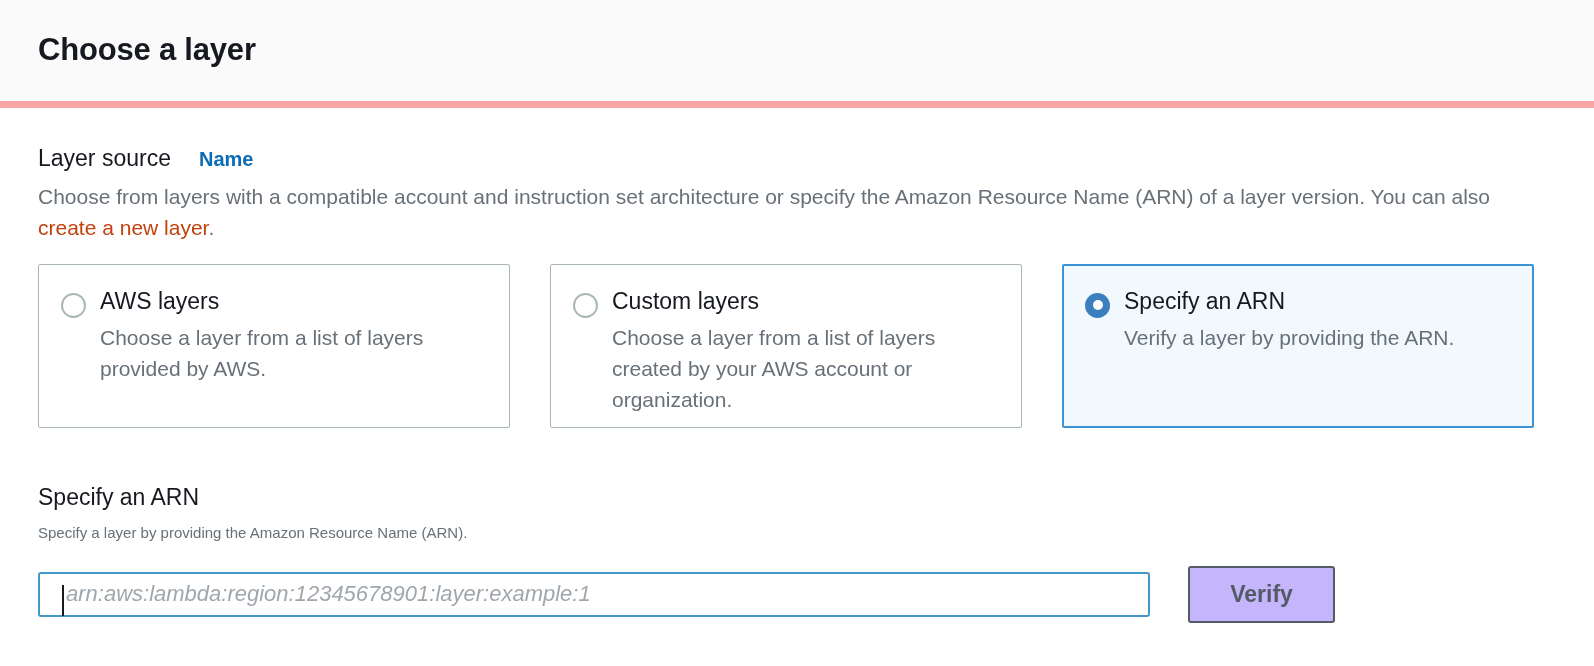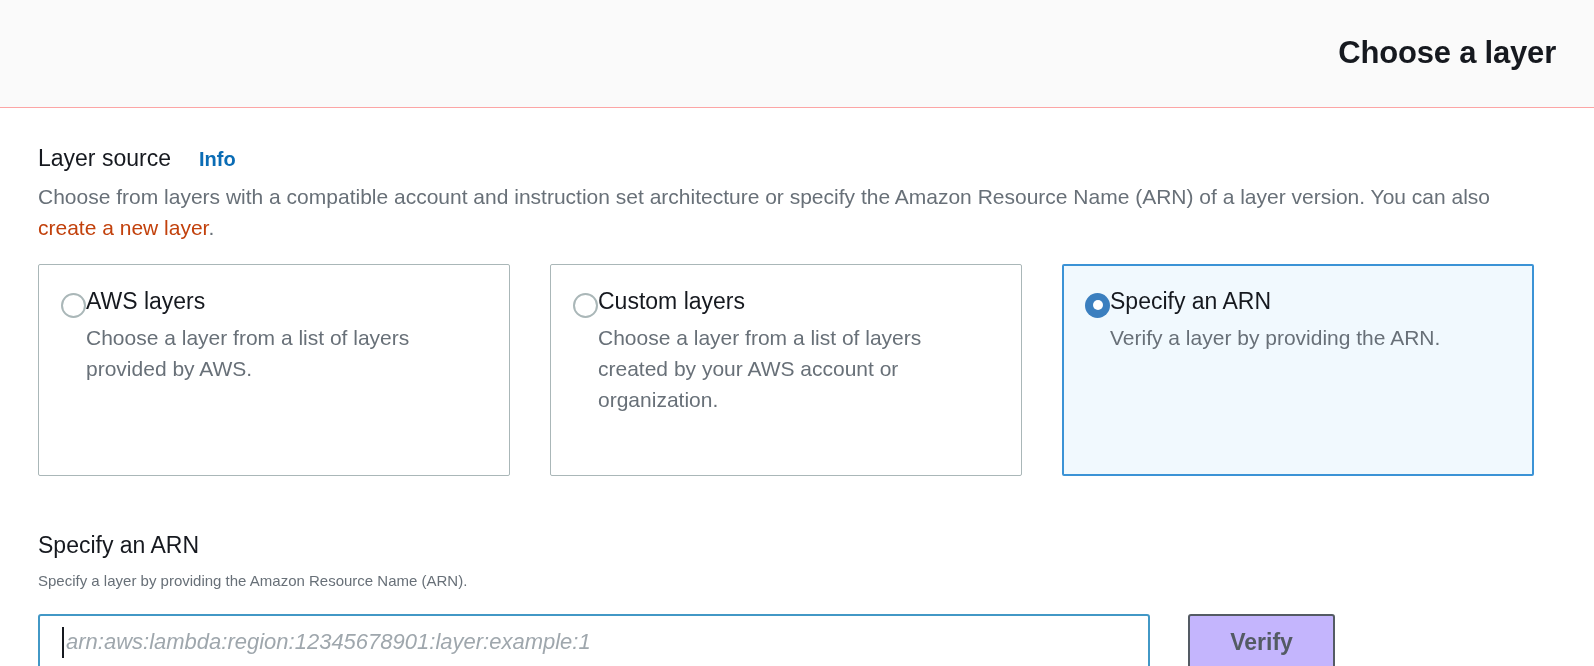--- a/index.html
+++ b/index.html
@@ -17,25 +17,24 @@
     width: 1594px;
     height: 666px;
     background: #ffffff;
     overflow: hidden;
   }
 
   
   .modal-header {
     height: 108px;
     background: #fafafa;
-    border-bottom: 1px solid #fca5a5;
+    border-bottom: 7px solid #fca5a5;
     display: flex;
     align-items: center;
     padding: 0 38px;
-    justify-content: flex-end;
   }
   .modal-title {
     font-size: 31px;
     font-weight: bold;
     color: #16191f;
     letter-spacing: -0.2px;
     line-height: 1.1;
   }
 
   
@@ -76,26 +75,27 @@
   }
 
   
   .radio-card-row {
     display: flex;
     gap: 40px;
     margin-top: 21px;
   }
   .radio-card {
     width: 472px;
-    height: 212px;
+    height: 164px;
     border: 1px solid #aab7b8;
     border-radius: 2px;
     background: #ffffff;
     padding: 22px 24px 0 22px;
     display: flex;
+    gap: 14px;
     cursor: pointer;
   }
   .radio-card.selected {
     border: 2px solid #3b93d6;
     background: #f1f9fe;
     padding: 21px 23px 0 21px;
   }
 
   .radio-outer {
     flex: 0 0 auto;
@@ -153,21 +153,21 @@
   .arn-input-row {
     margin-top: 18px;
     display: flex;
     align-items: center;
     gap: 38px;
   }
 
   .arn-input-wrap {
     position: relative;
     width: 1112px;
-    height: 57px;
+    height: 45px;
   }
   .arn-input {
     width: 100%;
     height: 100%;
     border: 2px solid #4298c6;
     border-radius: 3px;
     background: #ffffff;
     font-family: "Liberation Sans", sans-serif;
     font-size: 22px;
     font-style: italic;
@@ -209,21 +209,21 @@
 <div class="page">
 
   <div class="modal-header">
     <h1 class="modal-title">Choose a layer</h1>
   </div>
 
   <div class="modal-body">
 
     <div class="field-label-row">
       <span class="field-label">Layer source</span>
-      <a class="info-link">Info</a>
+      <a class="info-link">Name</a>
     </div>
 
     <div class="field-desc">
       <span>Choose from layers with a compatible account and instruction set architecture or specify the Amazon Resource Name (ARN) of a layer version. You can also </span><a class="inline-link">create a new layer</a><span>.</span>
     </div>
 
     <div class="radio-card-row">
 
       <div class="radio-card">
         <span class="radio-outer"></span>

